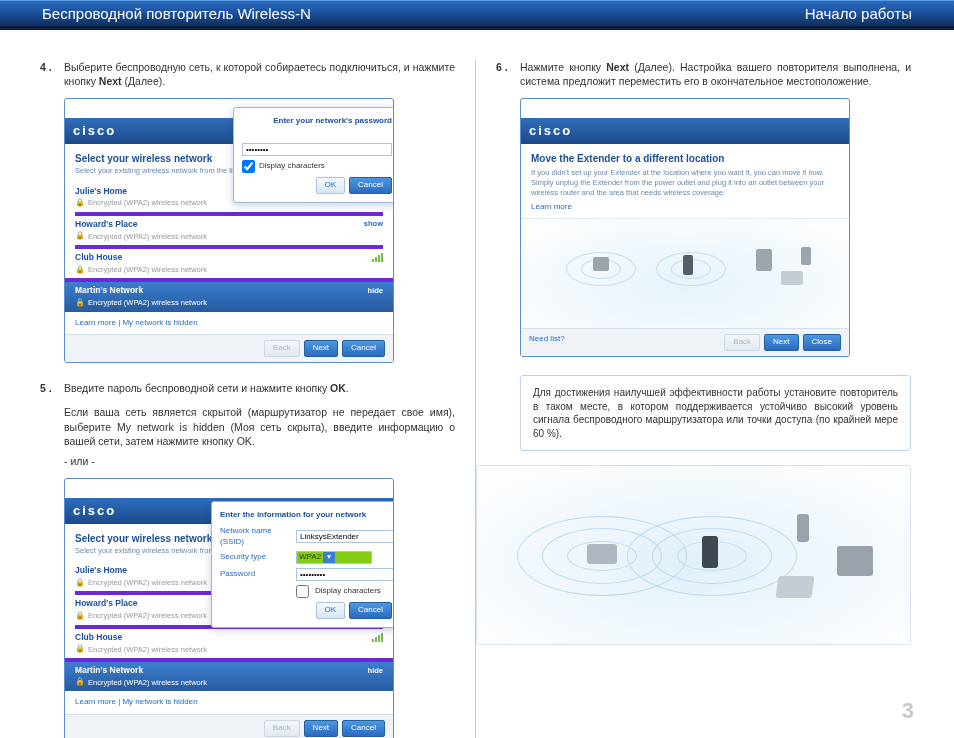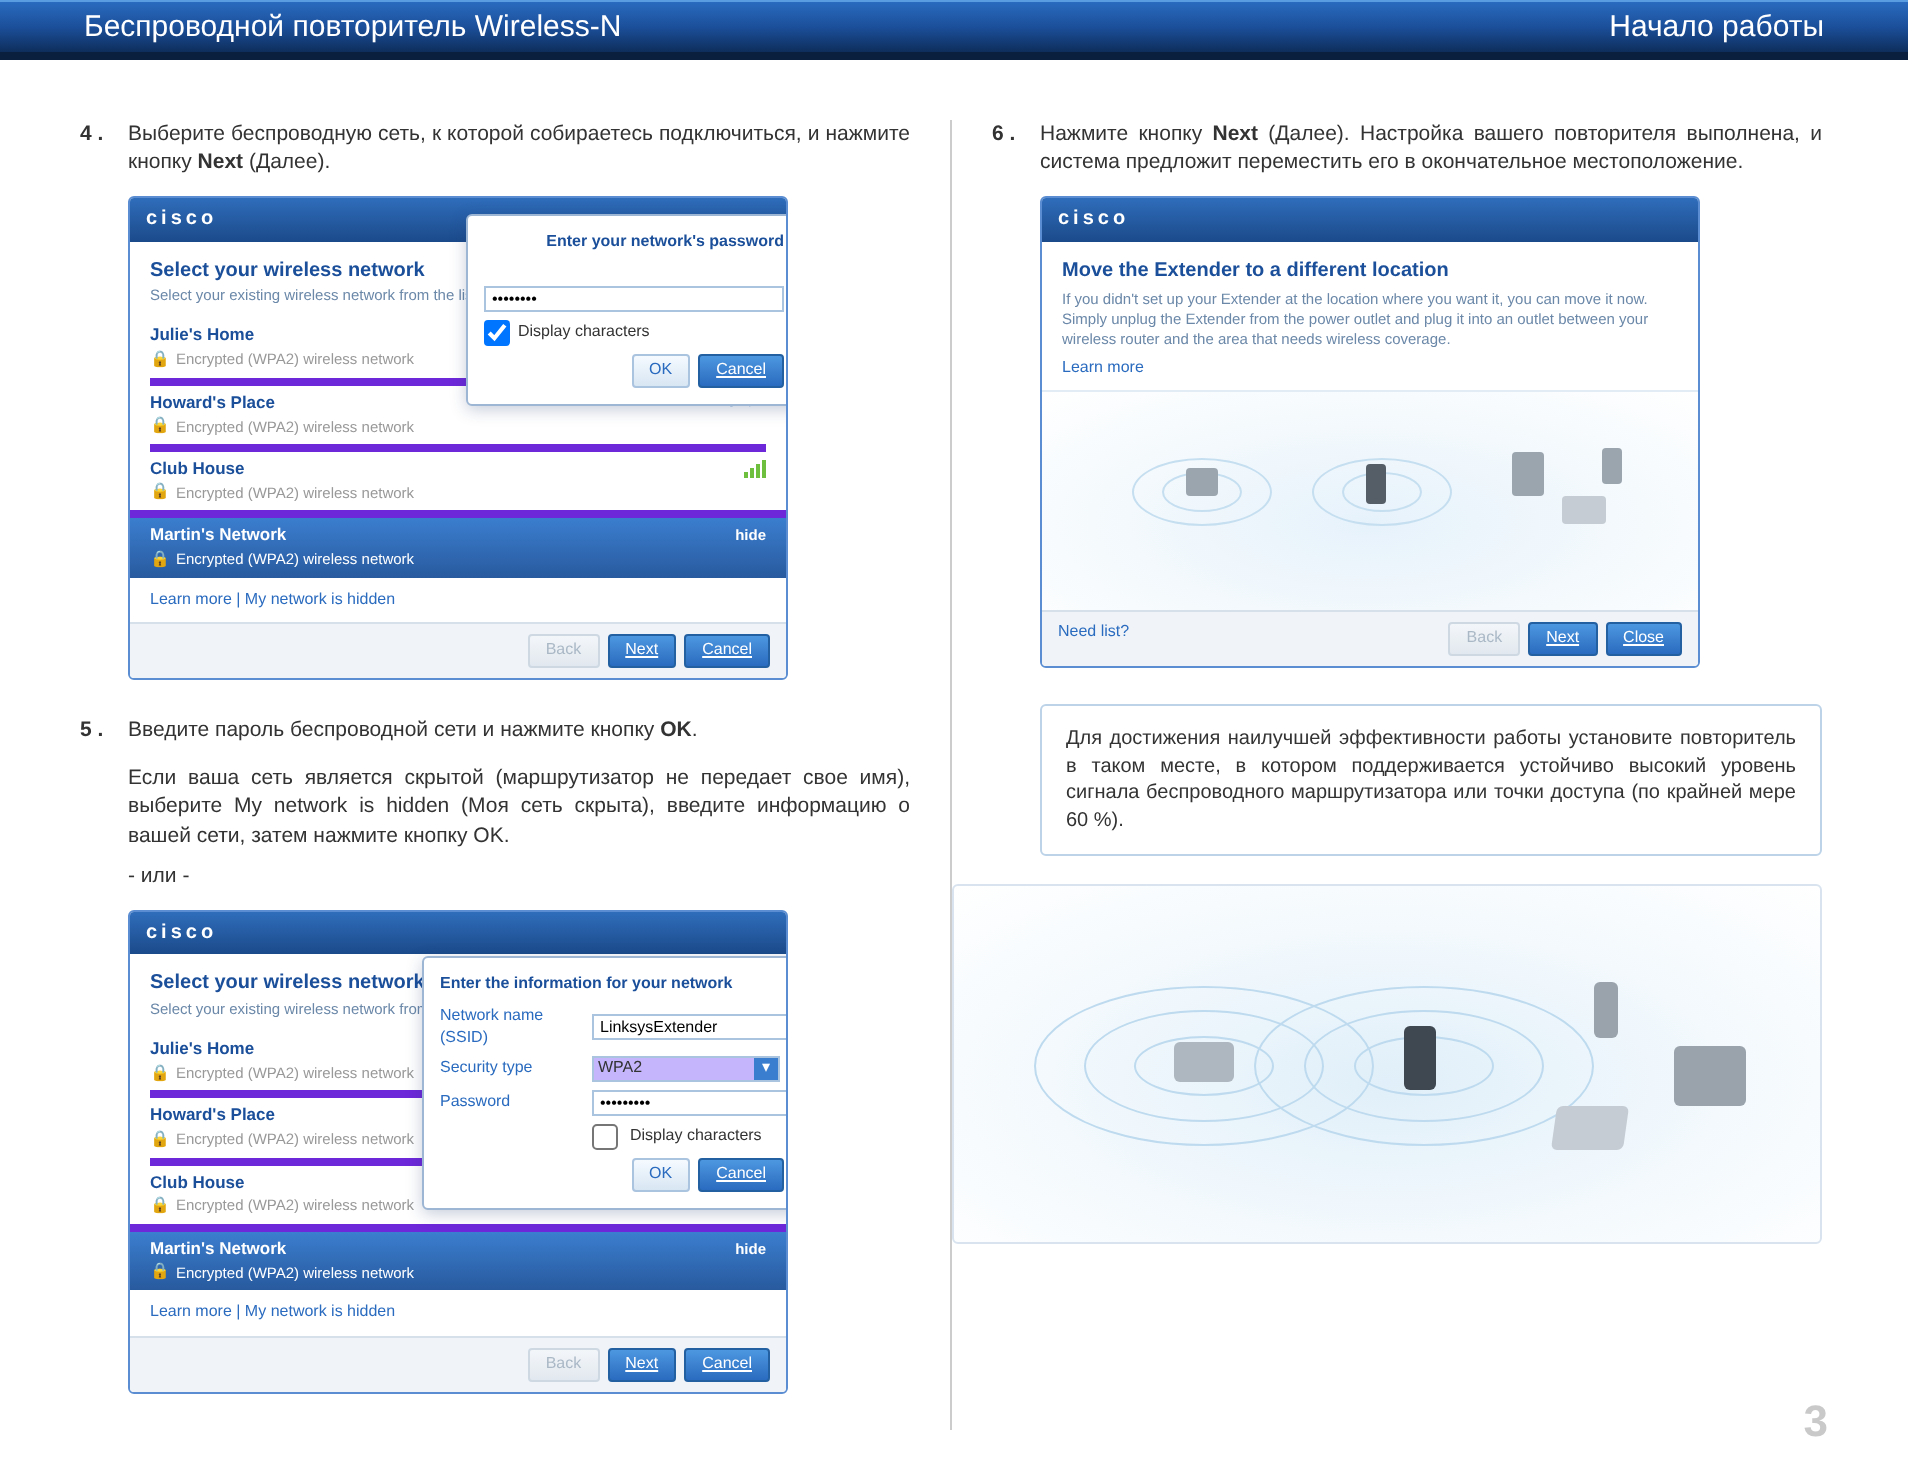--- a/index.html
+++ b/index.html
@@ -28,48 +28,48 @@
   .step-text { text-align: justify; }
   .step-text .bold { font-weight: bold; }
   .indent { margin-left: 24px; margin-top: 6px; text-align: justify; }
 
   .screenshot { margin: 10px 0 18px 24px; }
   .dlg-window {
     border: 1px solid #5a8dd1; border-radius: 3px; overflow: hidden; background: #fff;
   }
   .dlg-titlebar {
     background: linear-gradient(to bottom, #2f6dbb 0%, #1b4a8a 100%);
-    color: #fff; font-size: 10px; padding: 4px 8px; letter-spacing: 0.5px;
+    color: #fff; font-size: 13px; padding: 4px 8px; letter-spacing: 0.5px; margin-top: 19px;
   }
   .dlg-body { padding: 8px 10px 6px 10px; position: relative; }
   .dlg-heading { color: #1b4f9a; font-weight: bold; font-size: 10px; }
   .dlg-sub { color: #6b88a9; font-size: 7.5px; margin-top: 1px; }
   .net-list { margin-top: 6px; }
   .net-item { border-top: 4px solid #6d28d9; padding: 3px 0; }
   .net-item:first-child { border-top: none; }
   .net-name { color: #1b4f9a; font-size: 8.5px; font-weight: bold; display:flex; align-items:center; justify-content:space-between; }
   .net-sub { color: #999; font-size: 7.5px; margin-top: 1px; display:flex; align-items:center; gap:3px;}
   .net-item.selected { background: linear-gradient(to bottom,#3b7ecf 0%,#285a9e 100%); margin:0 -10px; padding:3px 10px;}
   .net-item.selected .net-name, .net-item.selected .net-sub { color:#fff; }
   .sig { display:inline-flex; gap:1px; align-items:flex-end; }
   .sig span { display:inline-block; width:2px; background:#6fbf3f; }
   .sig span:nth-child(1){height:3px}.sig span:nth-child(2){height:5px}.sig span:nth-child(3){height:7px}.sig span:nth-child(4){height:9px}
   .lock-ico { color:#f0a030; font-size:8px; }
   .dlg-footer-links { color:#2a6bbf; font-size:8px; margin-top:6px; }
   .dlg-bottom-bar { background:#f0f4f8; border-top:1px solid #d5e0eb; padding:5px 8px; display:flex; gap:4px; justify-content:flex-end;}
   .btn { font-size:8px; padding:2px 8px; border:1px solid #aac3df; border-radius:2px; background:linear-gradient(to bottom,#f5faff 0%,#d8e6f3 100%); color:#2a6bbf;}
-  .btn.primary { background:linear-gradient(to bottom,#4d97e0 0%,#2a6bbf 100%); border-color:#2360a1; color:#fff;text-decoration:underline;}
+  .btn.primary { background:linear-gradient(to bottom,#4d97e0 0%,#2a6bbf 100%); border-color:#2360a1; color:#fff;}
   .btn.ghost  { background:linear-gradient(to bottom,#f3f6f9 0%,#e2e8ef 100%); color:#aab8c6; border-color:#cdd8e3; }
 
   .modal { position:absolute; background:#fff; border:1px solid #9db6d3; border-radius:3px; box-shadow:0 2px 8px rgba(30,60,110,.25); padding:8px; font-size:8px; }
   .modal input[type=text], .modal input[type=password] { width:100px; border:1px solid #aac3df; padding:1px 3px; font-size:8px;}
   .modal .row { display:flex; align-items:center; gap:6px; margin-bottom:4px;}
   .modal .row label { min-width:70px; color:#2a6bbf; }
   .modal .btns { display:flex; gap:4px; justify-content:flex-end; margin-top:4px;}
-  .select { display:inline-flex; align-items:center; border:1px solid #aac3df; background:#c4b5fd; padding:0 2px; width:94px; justify-content:space-between; font-size:8px;}
+  .select { display:inline-flex; align-items:center; border:1px solid #aac3df; background:#84cc16; padding:0 2px; width:76px; font-size:8px;}
   .select .chev { background:#3a7fcf; color:#fff; width:12px; text-align:center; margin:-1px -2px -1px 2px;}
 
   .placement-scene { height:110px; background:radial-gradient(ellipse at 50% 60%, #e6f2fb 0%, #f5fafd 60%, #ffffff 100%); position:relative; border-top:1px solid #e2ecf5;}
   .ripple { position:absolute; border:1px solid #c5def0; border-radius:50%; }
   .dev { position:absolute; width:18px; height:20px; background:#b8c3cc; border-radius:2px; }
 
   .tip-box { border:1px solid #bcd3e8; border-radius:3px; padding:10px 12px; margin:14px 0 14px 24px; font-size:10px; text-align:justify;}
   .tip-title { color:#1b4f9a; font-weight:bold; letter-spacing:1px; margin-bottom:4px; font-size:11px; text-transform:uppercase;}
 
   .big-scene { margin-left:-20px; border:1px solid #d8e3ef; border-radius:3px; height:180px; background:radial-gradient(ellipse at 50% 55%, #e0eff9 0%, #f3f9fd 55%, #ffffff 100%); position:relative; overflow:hidden;}

